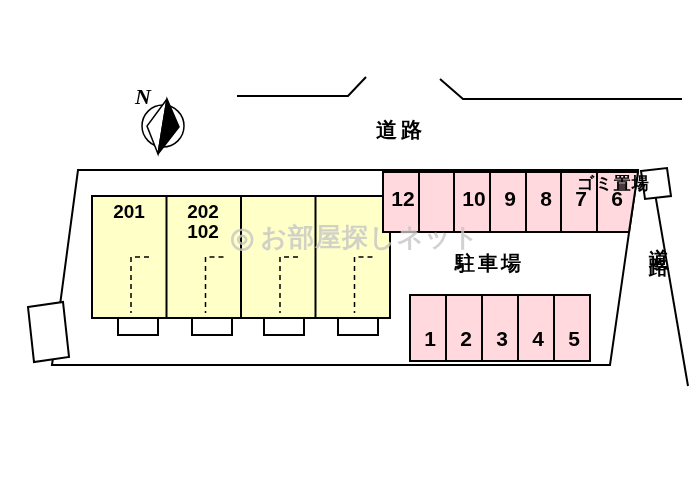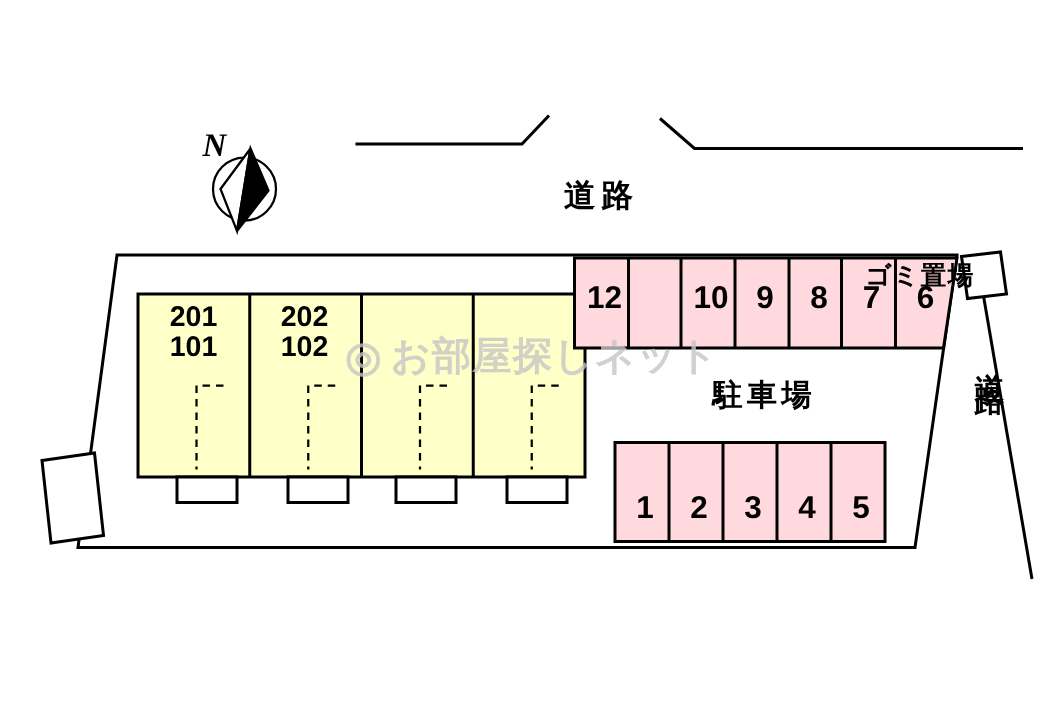--- a/index.html
+++ b/index.html
@@ -10,21 +10,21 @@
   .layer-svg{position:absolute;left:0;top:0;z-index:1;}
   .lbl{
     position:absolute;font-weight:bold;color:#000;white-space:nowrap;z-index:3;
   }
   .lbl-road-top{left:376px;top:116px;font-size:21px;letter-spacing:4px;}
   .lbl-road-right{
     left:646px;top:233px;font-size:20px;
     writing-mode:vertical-rl;letter-spacing:8px;
   }
   .lbl-garbage{left:577px;top:140px;font-size:17px;letter-spacing:1px;margin-top:32px;}
-  .lbl-parking{left:455px;top:250px;font-size:20px;letter-spacing:3px;margin-left:20px;}
+  .lbl-parking{left:455px;top:250px;font-size:20px;letter-spacing:3px;}
   .lbl-bicycle{left:61px;top:336px;font-size:18px;letter-spacing:2px;}
   .lbl-north{
     left:135px;top:84px;font-size:22px;
     font-family:"Liberation Serif",serif;font-style:italic;
   }
   .num{
     position:absolute;width:40px;text-align:center;font-weight:bold;
     font-size:21px;z-index:3;
   }
   .num-top{top:176px;height:46px;line-height:46px;}
@@ -99,21 +99,20 @@
   </div>
 
   <div class="lbl lbl-north">N</div>
   <div class="lbl lbl-road-top">道路</div>
   <div class="lbl lbl-road-right">道路</div>
   <div class="lbl lbl-garbage">ゴミ置場</div>
   <div class="lbl lbl-parking">駐車場</div>
 
   <div class="unit-lbl" style="left:92px">
     <div>201</div>
-    <div>101</div>
   </div>
   <div class="unit-lbl" style="left:166px">
     <div>202</div>
     <div>102</div>
   </div>
 
   <div class="num num-top" style="left:383px">12</div>
   <div class="num num-top" style="left:454px">10</div>
   <div class="num num-top" style="left:490px">9</div>
   <div class="num num-top" style="left:526px">8</div>

